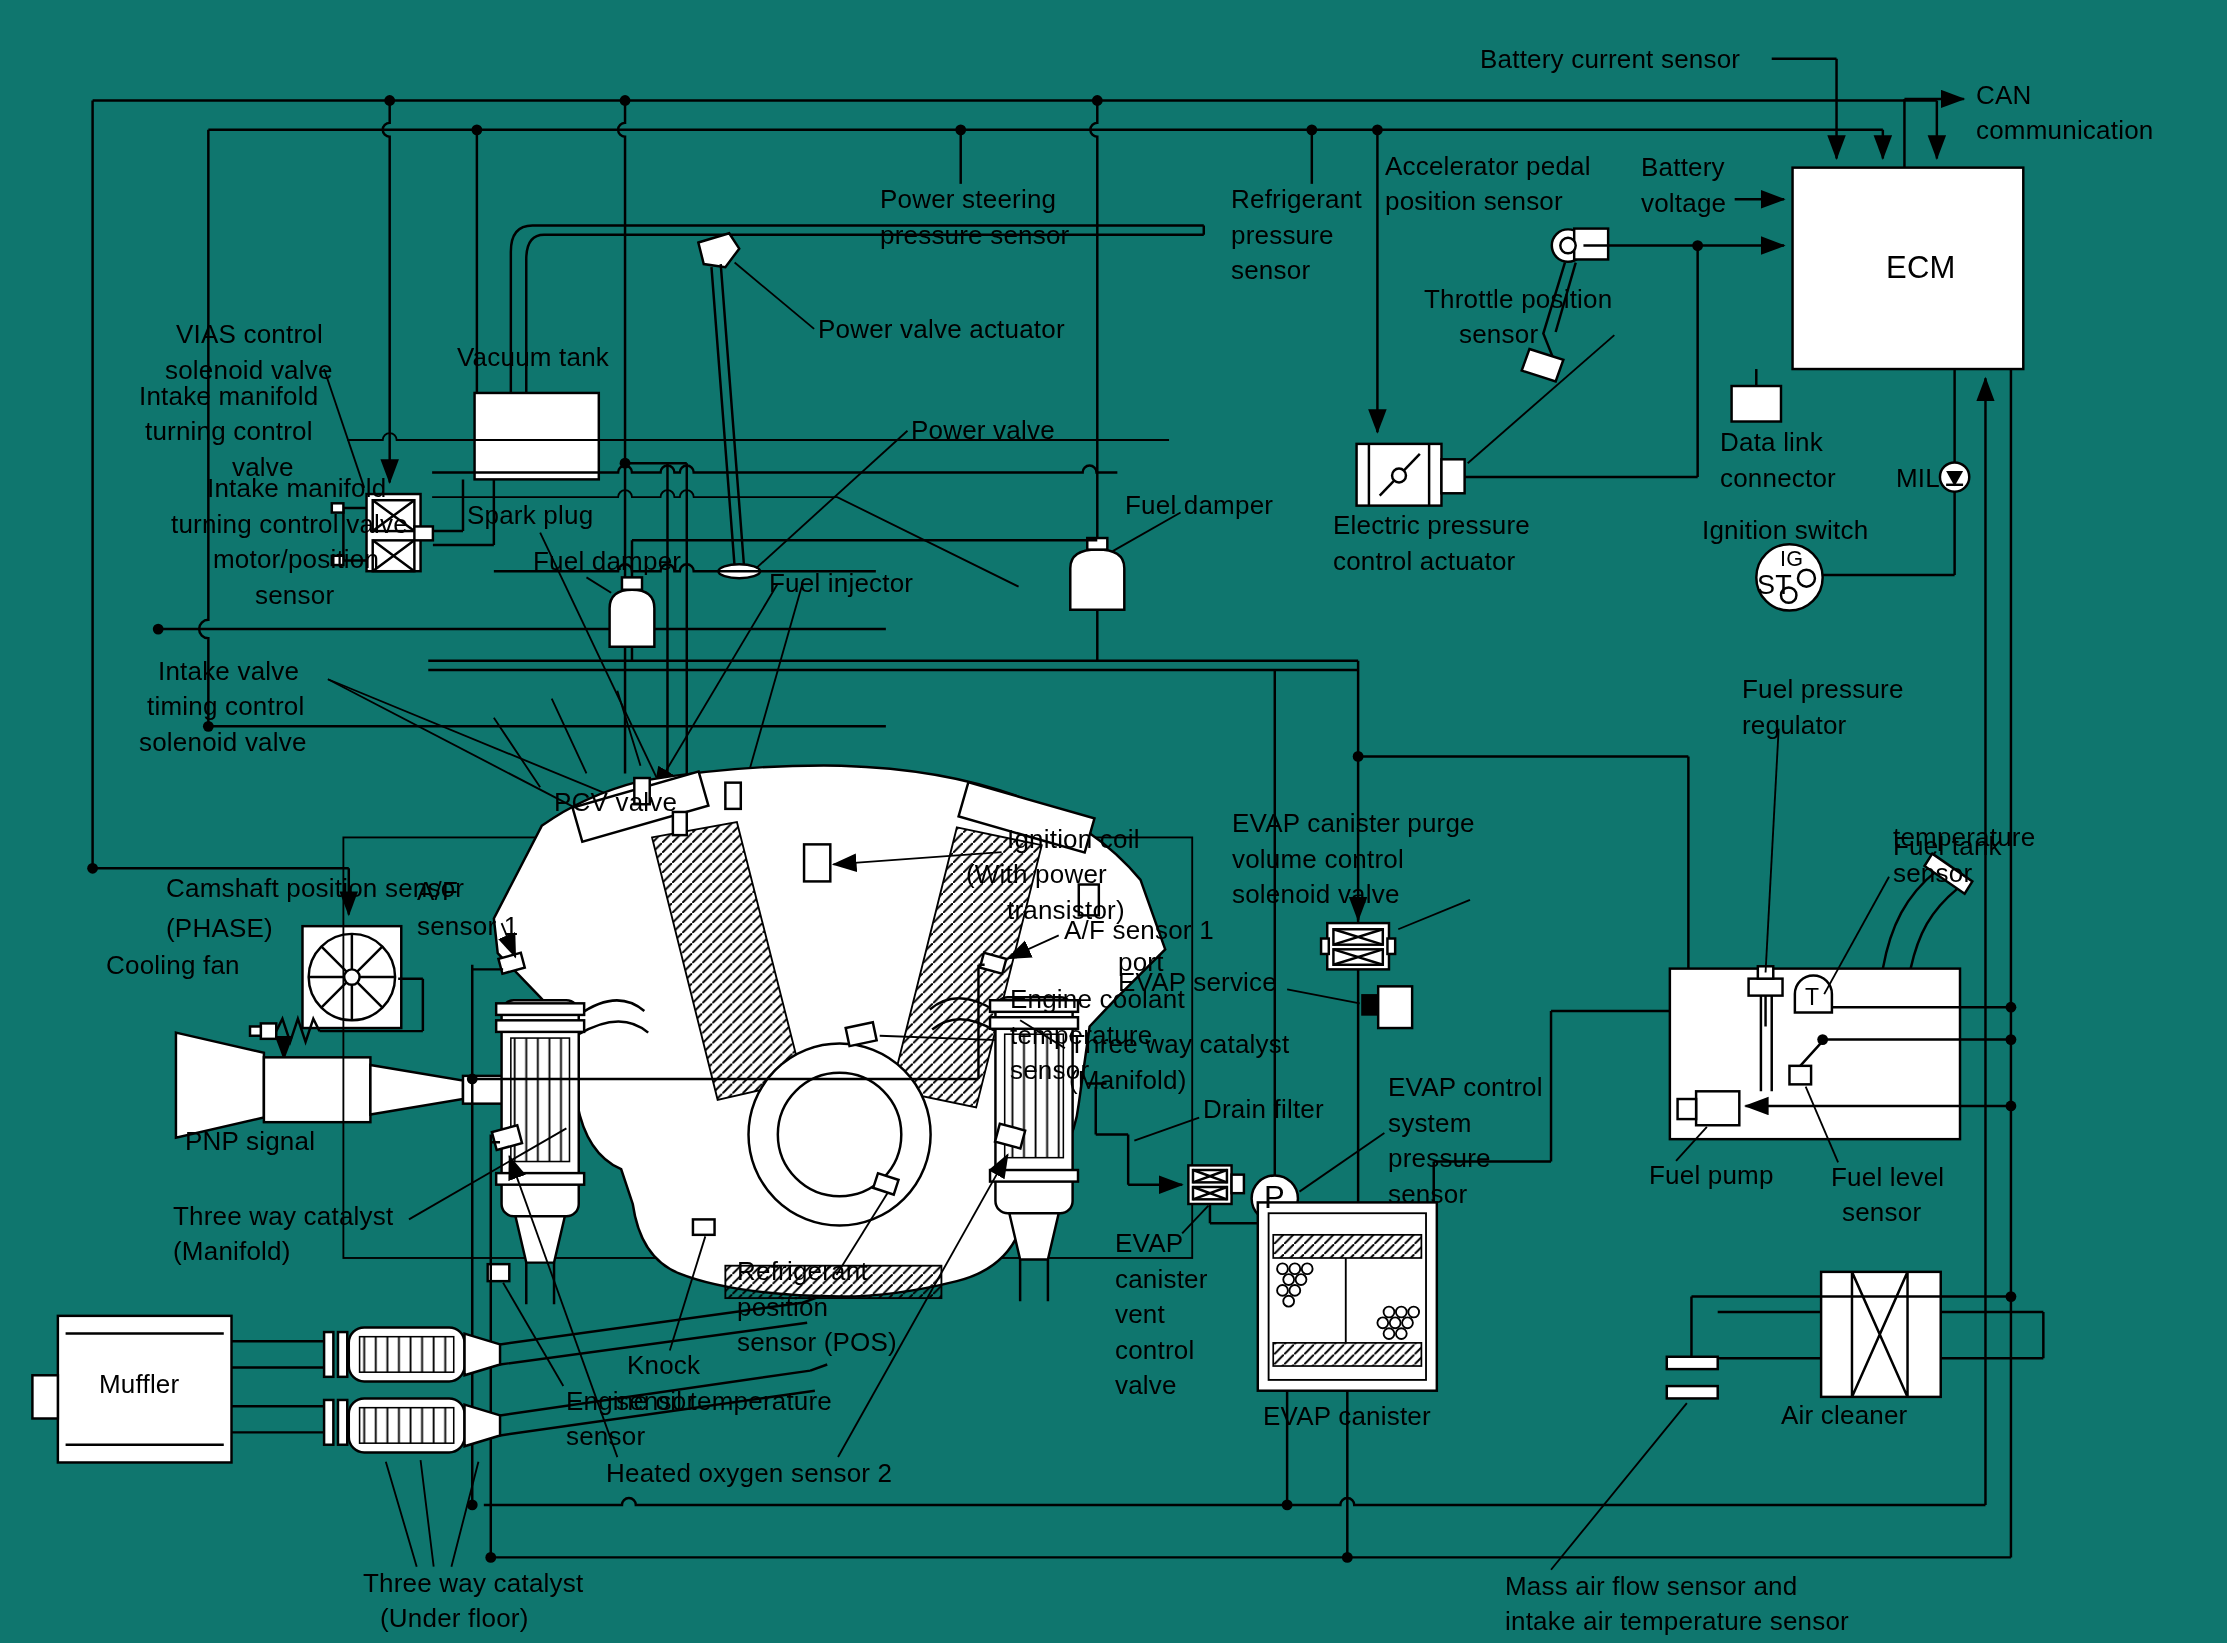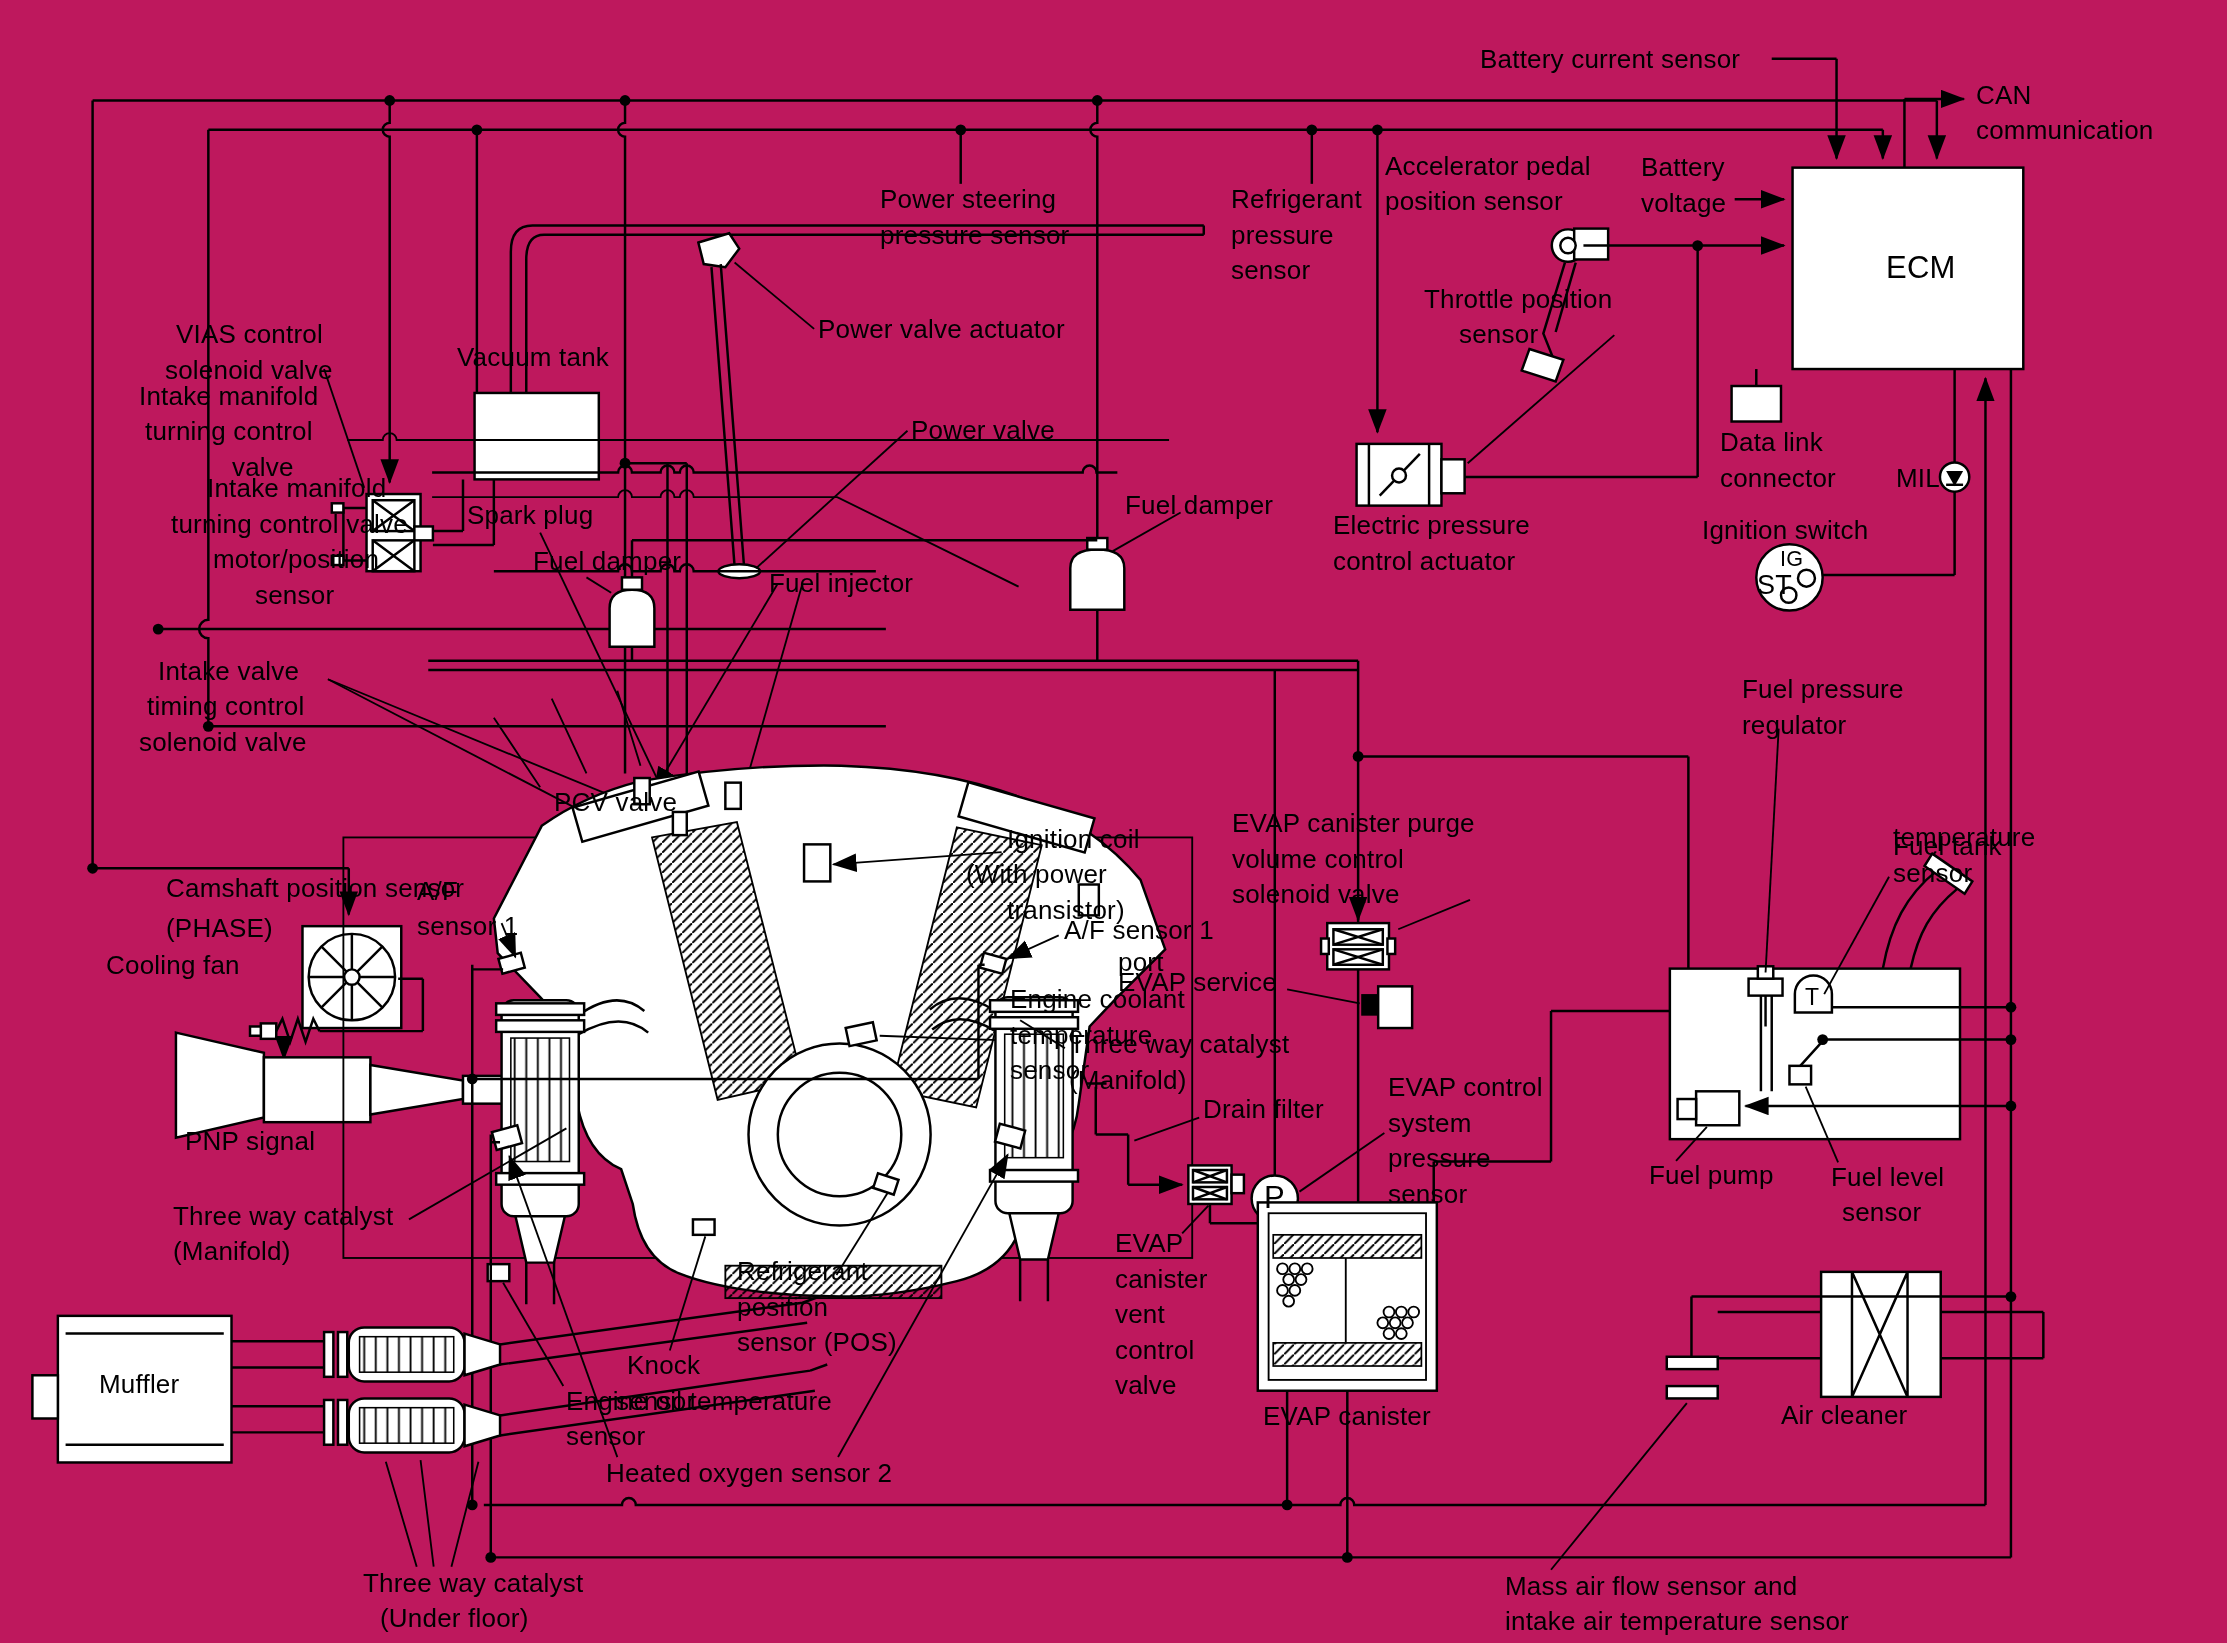--- a/index.html
+++ b/index.html
@@ -1,16 +1,16 @@
 <!DOCTYPE html>
 <html style="font-size:12.3px"><head>
 <meta charset="utf-8">
 <style>
   html,body{margin:0;padding:0;background:#fff;}
-  #stage{position:relative;width:2227px;height:1644px;background:#be185d;overflow:hidden;
+  #stage{position:relative;width:2227px;height:1644px;background:#0f766e;overflow:hidden;
          font-family:"Liberation Sans","DejaVu Sans",sans-serif;}
   #wires{position:absolute;left:0;top:0;}
   .lbl{position:absolute;white-space:nowrap;color:#000;font-size:26px;line-height:1.05;
        letter-spacing:0.2px;}
   .w{fill:none;stroke:#000;stroke-width:3.2px;}
   .w2{fill:none;stroke:#000;stroke-width:2.4px;}
   .wf{fill:#fff;stroke:#000;stroke-width:3.2px;}
   .bk{fill:#000;stroke:none;}
 </style>
 </head>

